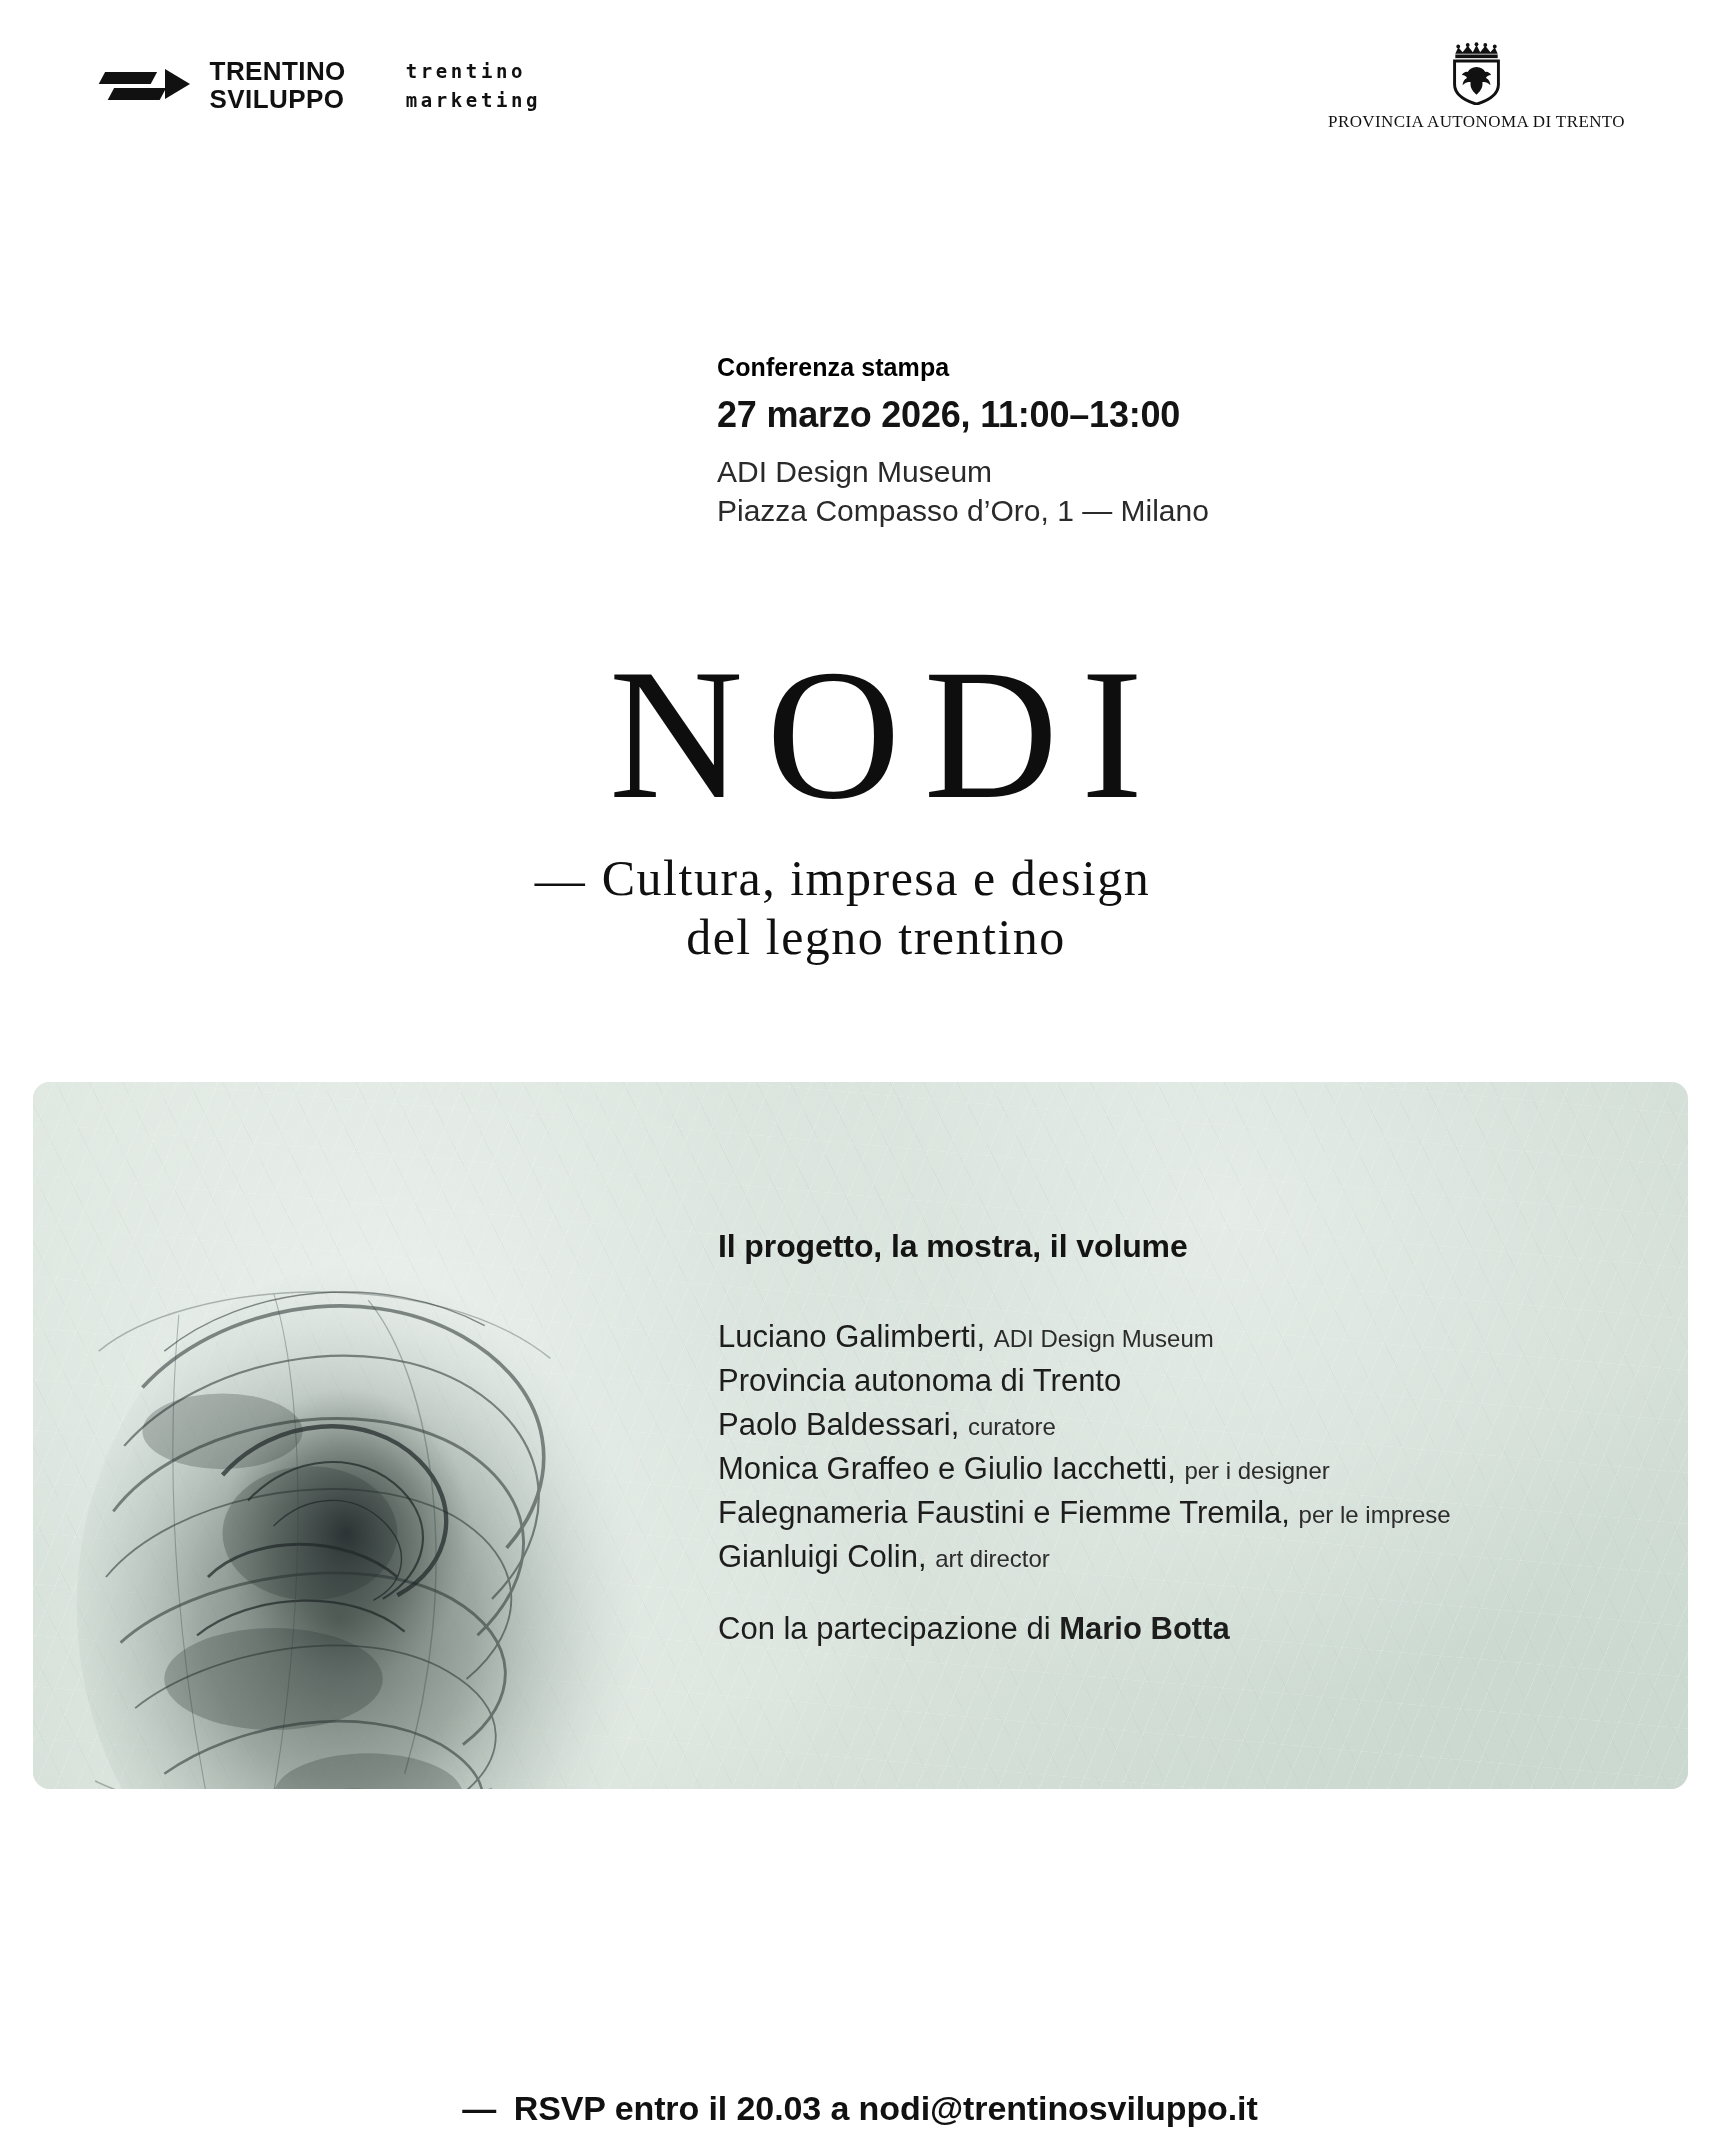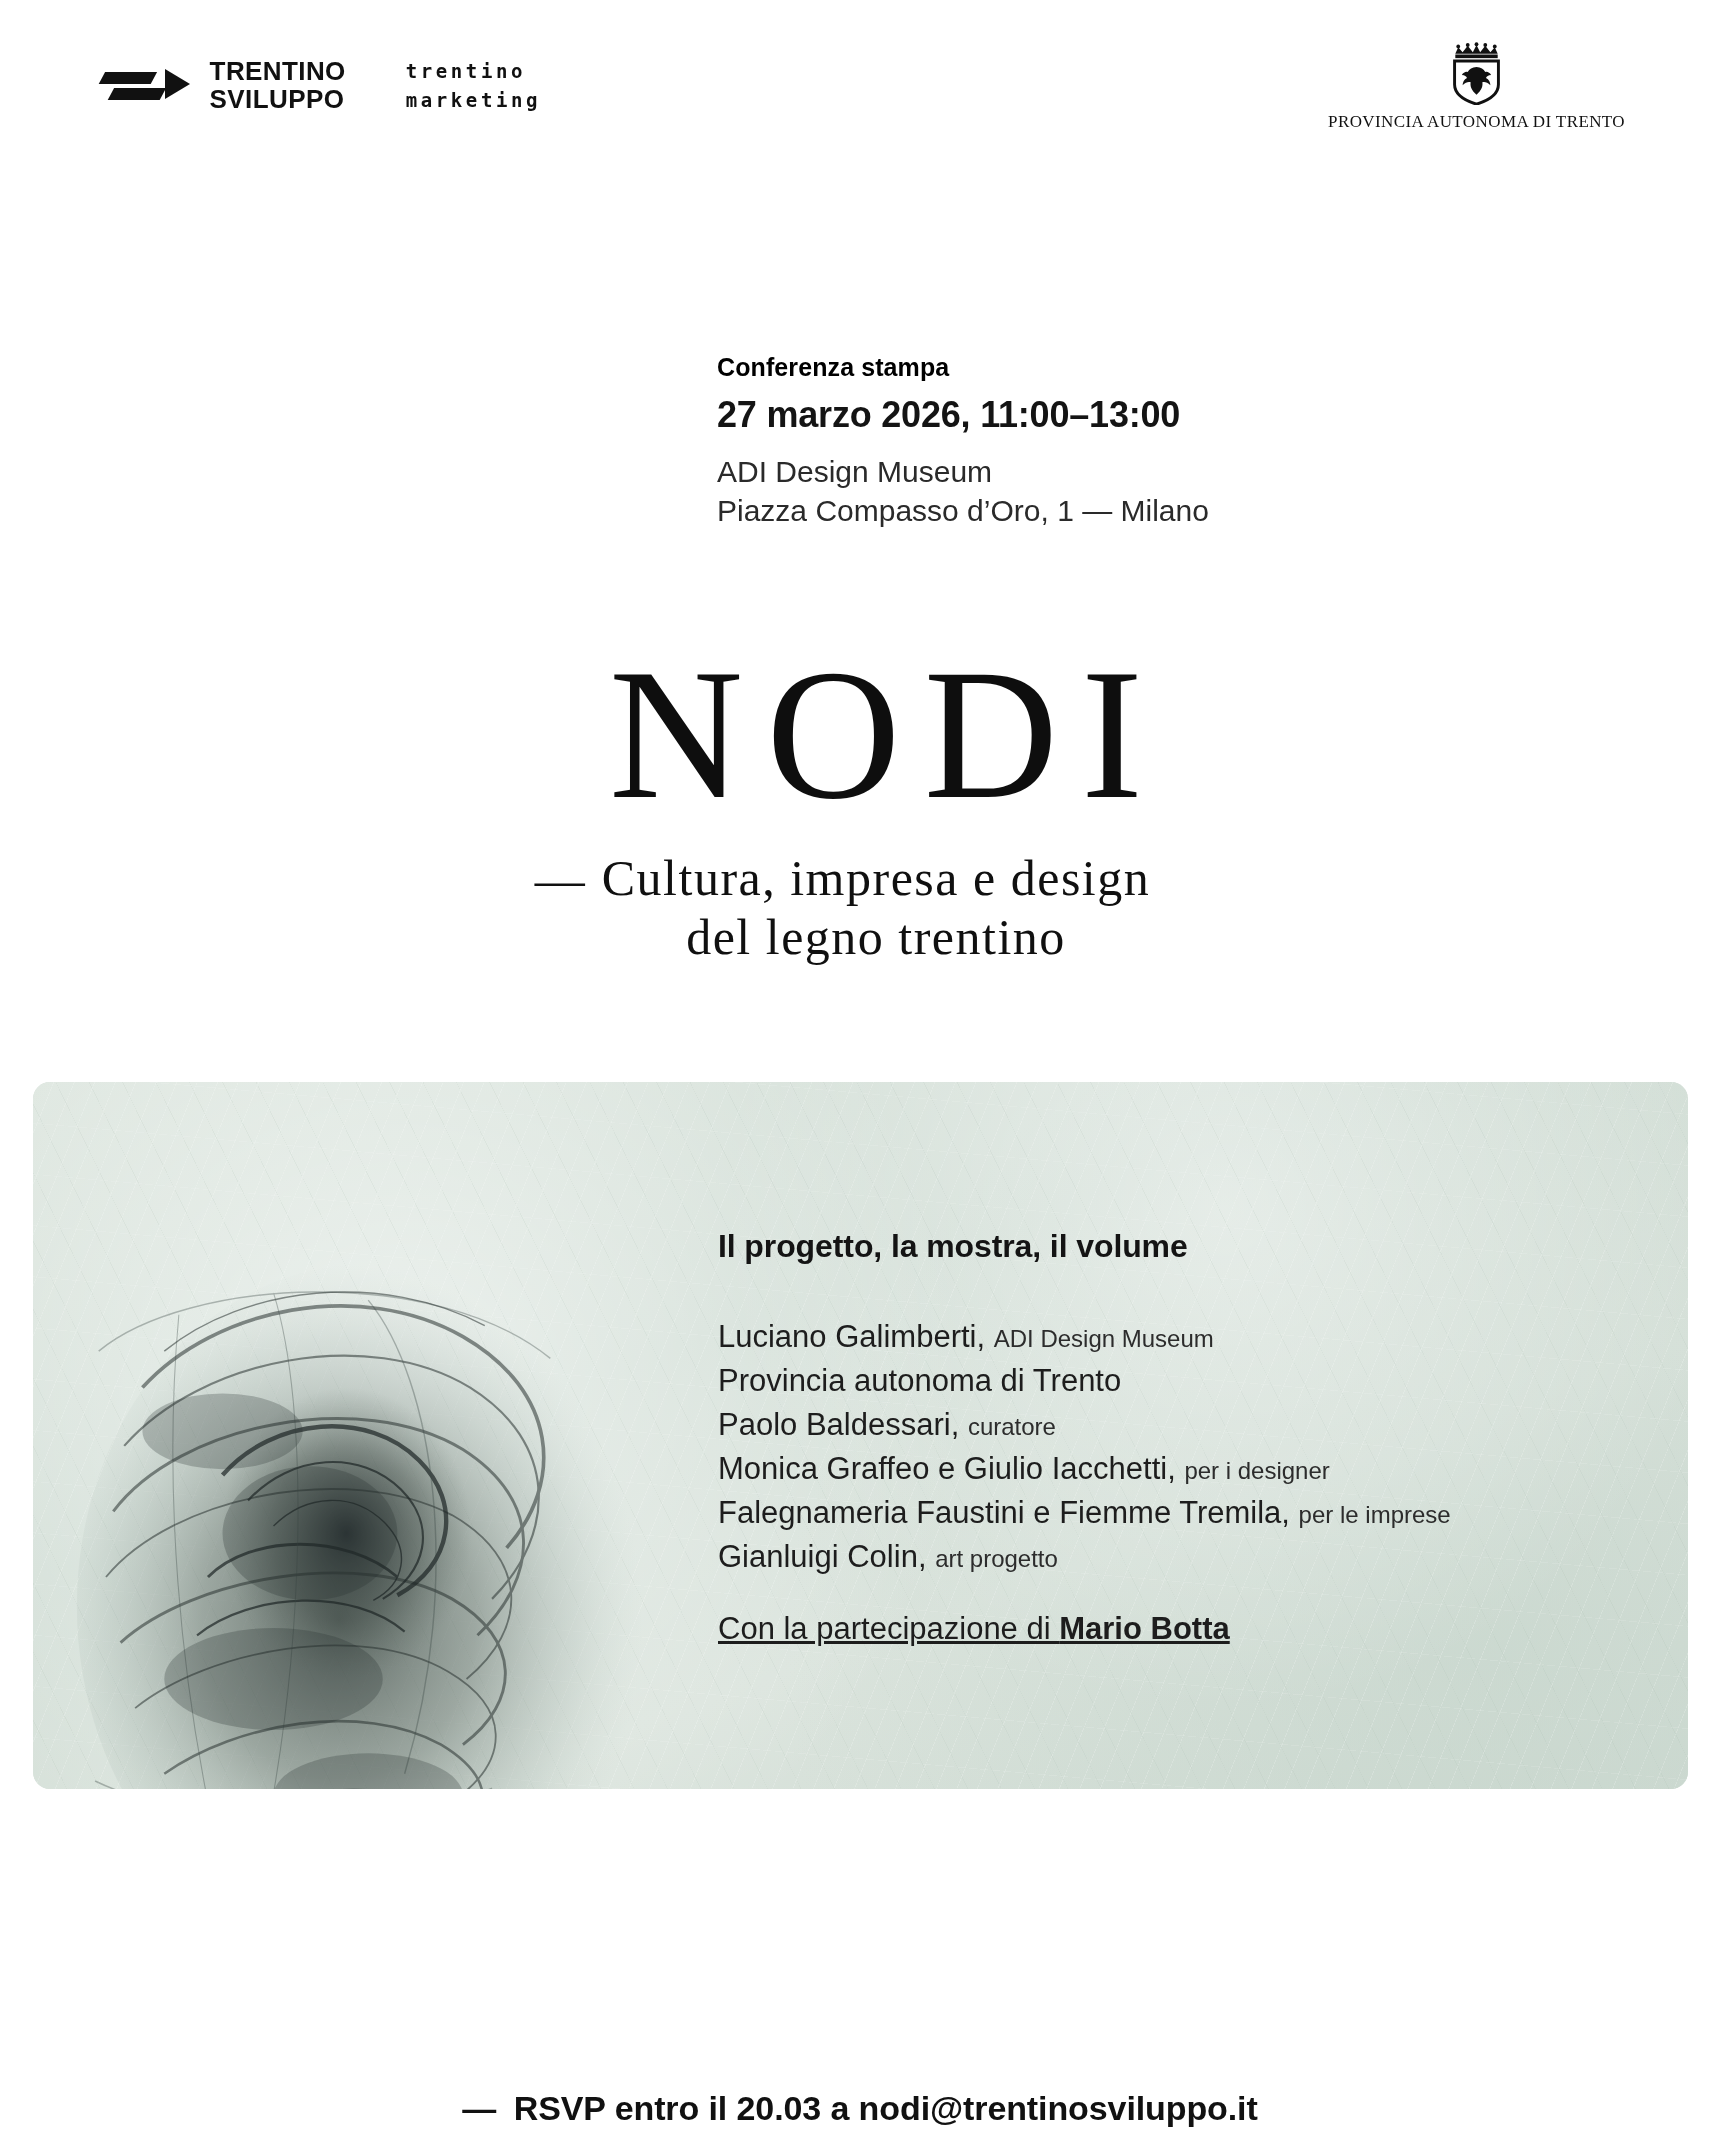--- a/index.html
+++ b/index.html
@@ -230,21 +230,20 @@
   }
   .speaker .role {
     font-size: 24px;
     color: #2c2c2c;
   }
   .with {
     margin-top: 32px;
     font-family: "Liberation Sans", sans-serif;
     font-size: 31px;
     color: #1d1d1d;
-    text-decoration: underline;
   }
   .with b { font-weight: bold; }
 
   
   .footer {
     position: absolute;
     left: 0; right: 0;
     top: 2072px;
     text-align: center;
     margin-top: 17px;
@@ -409,21 +408,21 @@
       <div class="speaker">
         <span>Monica Graffeo e Giulio Iacchetti,</span>
         <span class="role">per i designer</span>
       </div>
       <div class="speaker">
         <span>Falegnameria Faustini e Fiemme Tremila,</span>
         <span class="role">per le imprese</span>
       </div>
       <div class="speaker">
         <span>Gianluigi Colin,</span>
-        <span class="role">art progetto</span>
+        <span class="role">art director</span>
       </div>
     </div>
 
     <div class="with">
       <span>Con la partecipazione di </span><b>Mario Botta</b>
     </div>
   </div>
 </div>
 
 <div class="footer">

